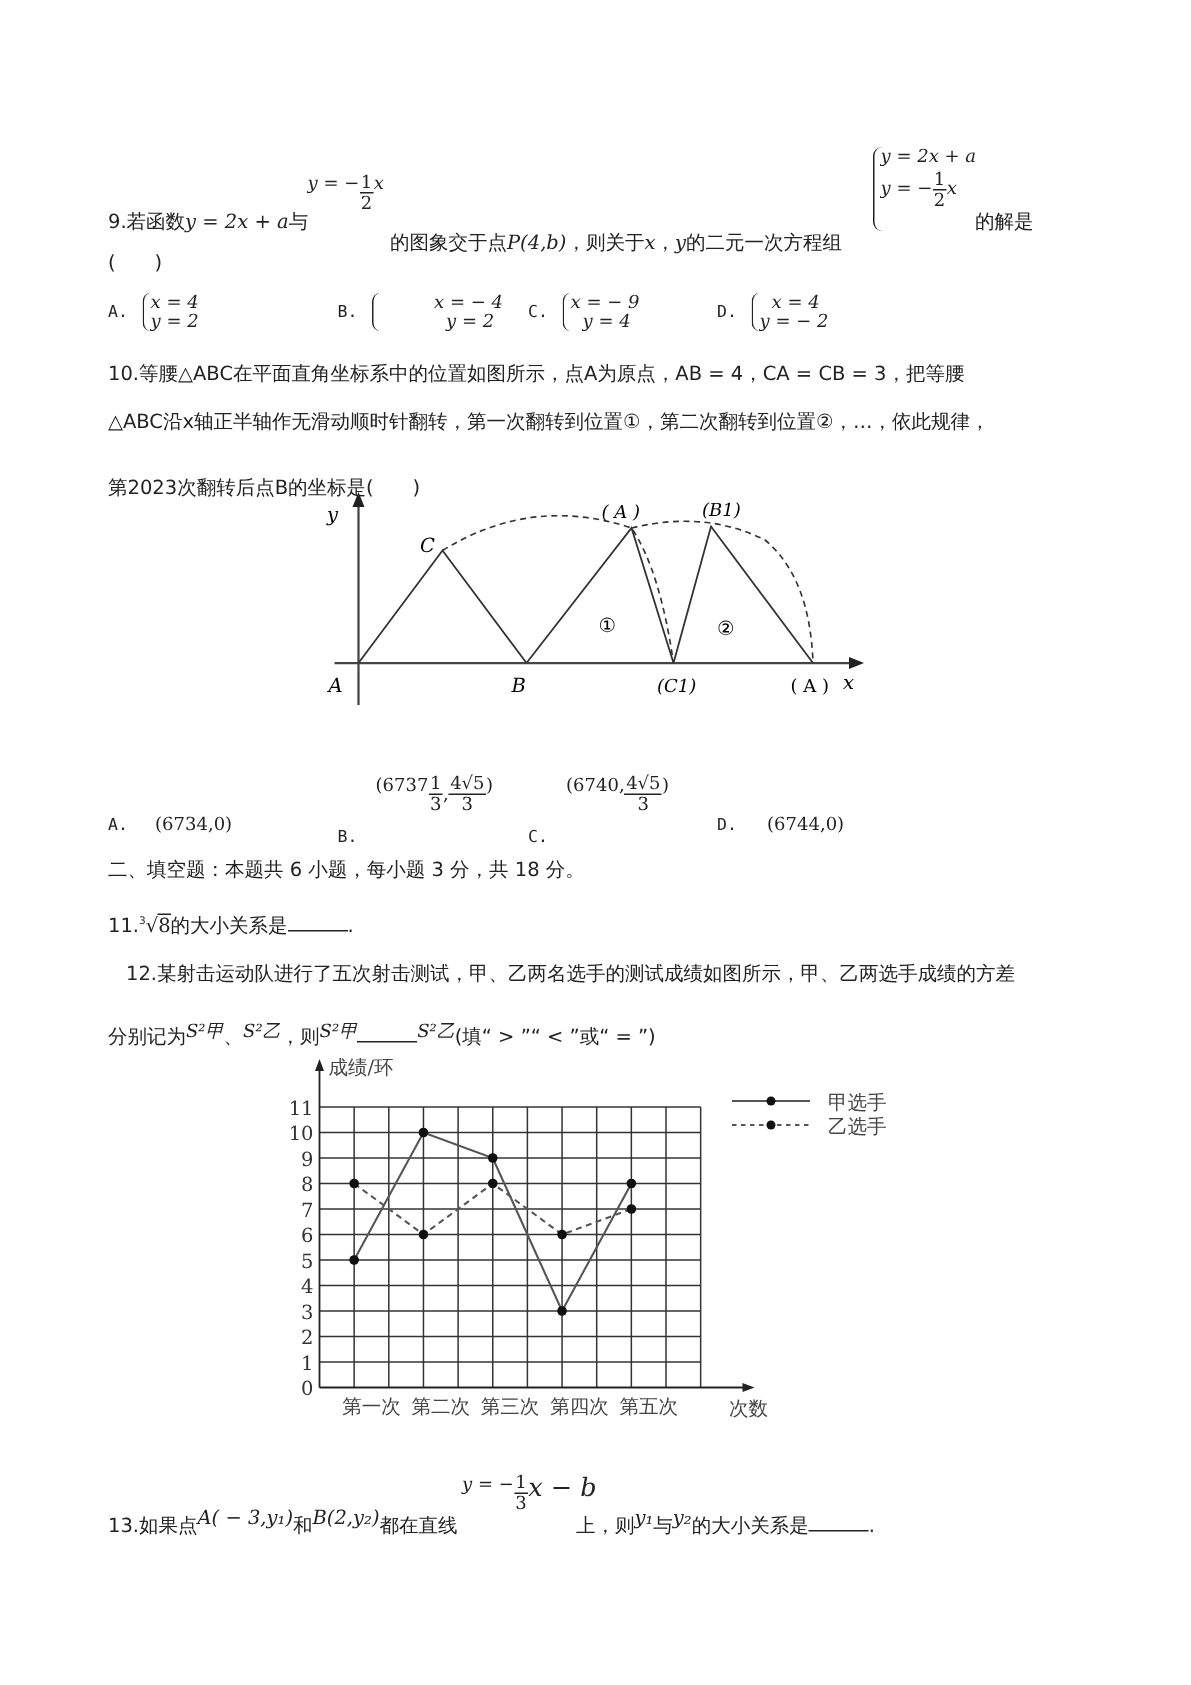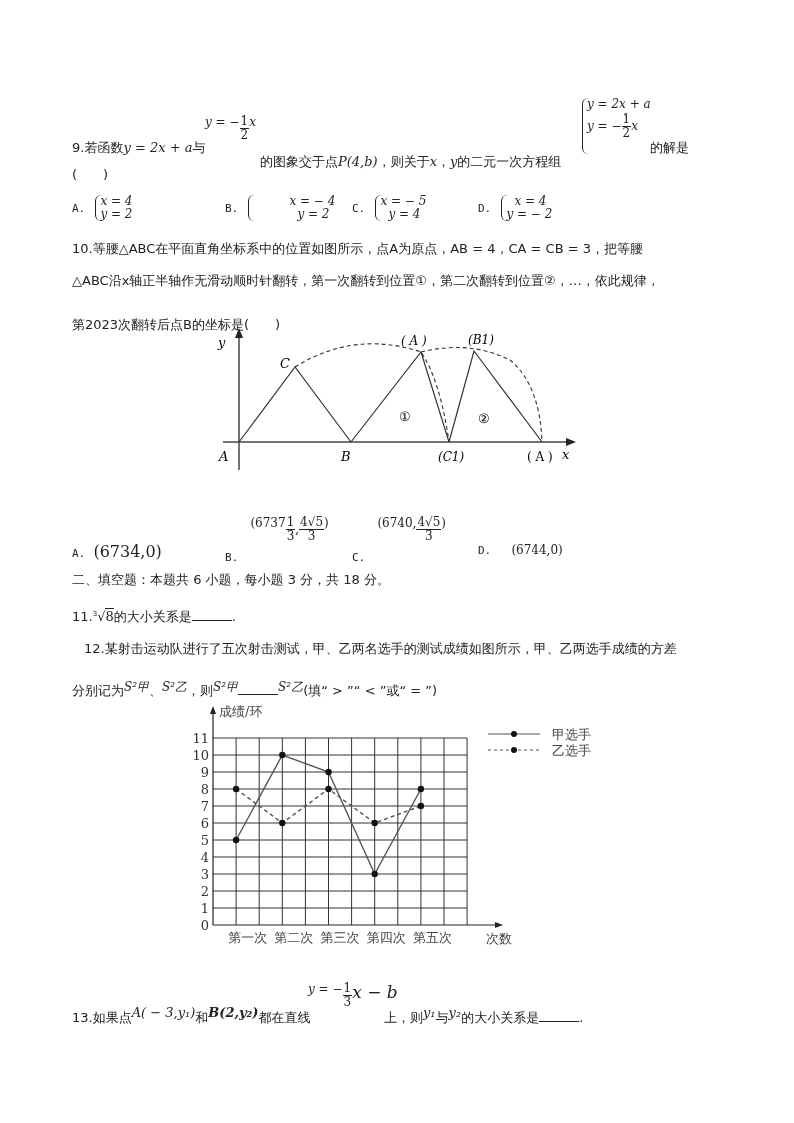--- a/index.html
+++ b/index.html
@@ -41,21 +41,21 @@
 <div class="abs" style="left:72px; top:195px;">
   <span class="opt-label">A.</span>
   <span class="sys" style="margin-left:6px;"><div class="math">x = 4</div><div class="math">y = 2</div></span>
 </div>
 <div class="abs" style="left:225px; top:195px;">
   <span class="opt-label">B.</span>
   <span class="sys" style="margin-left:6px;padding-left:40px;"><div class="math">x = − 4</div><div class="math" style="padding-left:8px;">y = 2</div></span>
 </div>
 <div class="abs" style="left:352px; top:195px;">
   <span class="opt-label">C.</span>
-  <span class="sys" style="margin-left:6px;"><div class="math">x = − 5</div><div class="math" style="padding-left:8px;">y = 4</div></span>
+  <span class="sys" style="margin-left:6px;"><div class="math">x = − 9</div><div class="math" style="padding-left:8px;">y = 4</div></span>
 </div>
 <div class="abs" style="left:478px; top:195px;">
   <span class="opt-label">D.</span>
   <span class="sys" style="margin-left:6px;"><div class="math" style="padding-left:8px;">x = 4</div><div class="math">y = − 2</div></span>
 </div>
 
 <div class="abs q" style="left:72px; top:240px;">10.等腰△ABC在平面直角坐标系中的位置如图所示，点A为原点，AB = 4，CA = CB = 3，把等腰</div>
 <div class="abs q" style="left:72px; top:272px;">△ABC沿x轴正半轴作无滑动顺时针翻转，第一次翻转到位置①，第二次翻转到位置②，…，依此规律，</div>
 <div class="abs q" style="left:72px; top:316px;">第2023次翻转后点B的坐标是(　　)</div>
 
@@ -83,21 +83,21 @@
   <text x="401" y="345" font-size="12" font-style="italic">( A )</text>
   <text x="468" y="344" font-size="12" font-style="italic">(B1)</text>
   <text x="438" y="461" font-size="12" font-style="italic">(C1)</text>
   <text x="527" y="461" font-size="12">( A )</text>
   <text x="399" y="421" font-size="13">①</text>
   <text x="478" y="423" font-size="13">②</text>
 </svg>
 
 <div class="abs" style="left:72px; top:542px;">
   <span class="opt-label">A.</span>
-  <span class="mathn" style="font-size:16px; margin-left:4px;">(6734,0)</span>
+  <span class="mathn" style="font-size:12px; margin-left:14px;">(6734,0)</span>
 </div>
 <div class="abs" style="left:225px; top:516px;">
   <span class="opt-label" style="position:relative; top:28px;">B.</span>
   <span style="display:inline-block; margin-left:8px;">
     <span class="mathn" style="font-size:12px; vertical-align:top;">(6737</span><span class="frac"><span class="num">1</span><span class="den">3</span></span><span class="mathn" style="font-size:12px;">,</span><span class="frac"><span class="num">4√5</span><span class="den">3</span></span><span class="mathn" style="font-size:12px; vertical-align:top;">)</span>
   </span>
 </div>
 <div class="abs" style="left:352px; top:516px;">
   <span class="opt-label" style="position:relative; top:28px;">C.</span>
   <span style="display:inline-block; margin-left:8px;">
@@ -180,20 +180,20 @@
     <circle cx="420.9" cy="806" r="3.2" fill="#111"></circle>
     <line x1="488" y1="734" x2="540" y2="734" stroke="#555" stroke-width="1.2"></line>
     <circle cx="514" cy="734" r="3" fill="#111"></circle>
     <text x="552" y="739" font-size="13" fill="#444">甲选手</text>
     <line x1="488" y1="750" x2="540" y2="750" stroke="#555" stroke-width="1.2" stroke-dasharray="3,3"></line>
     <circle cx="514" cy="750" r="3" fill="#111"></circle>
     <text x="552" y="755" font-size="13" fill="#444">乙选手</text>
   </svg>
 
 <div class="abs q" style="left:72px; top:1005px;">
-  <span>13.</span><span>如果点</span><span class="math" style="vertical-align:5px;">A( − 3,y₁)</span><span>和</span><span class="math" style="vertical-align:5px;font-weight:bold;">B(2,y₂)</span><span>都在直线</span>
+  <span>13.</span><span>如果点</span><span class="math" style="vertical-align:5px;">A( − 3,y₁)</span><span>和</span><span class="math" style="vertical-align:5px;">B(2,y₂)</span><span>都在直线</span>
 </div>
 <div class="abs" style="left:308px; top:982px;">
   <span class="math" style="font-size:12px; vertical-align:top;">y = −</span><span class="frac"><span class="num">1</span><span class="den">3</span></span><span class="math" style="font-size:17px; vertical-align:top;">x − b</span>
 </div>
 <div class="abs q" style="left:384px; top:1005px;">
   <span>上，则</span><span class="math" style="vertical-align:5px;">y₁</span><span>与</span><span class="math" style="vertical-align:5px;">y₂</span><span>的大小关系是</span><span class="blank"></span><span>.</span>
 </div>
 
 </body></html>

